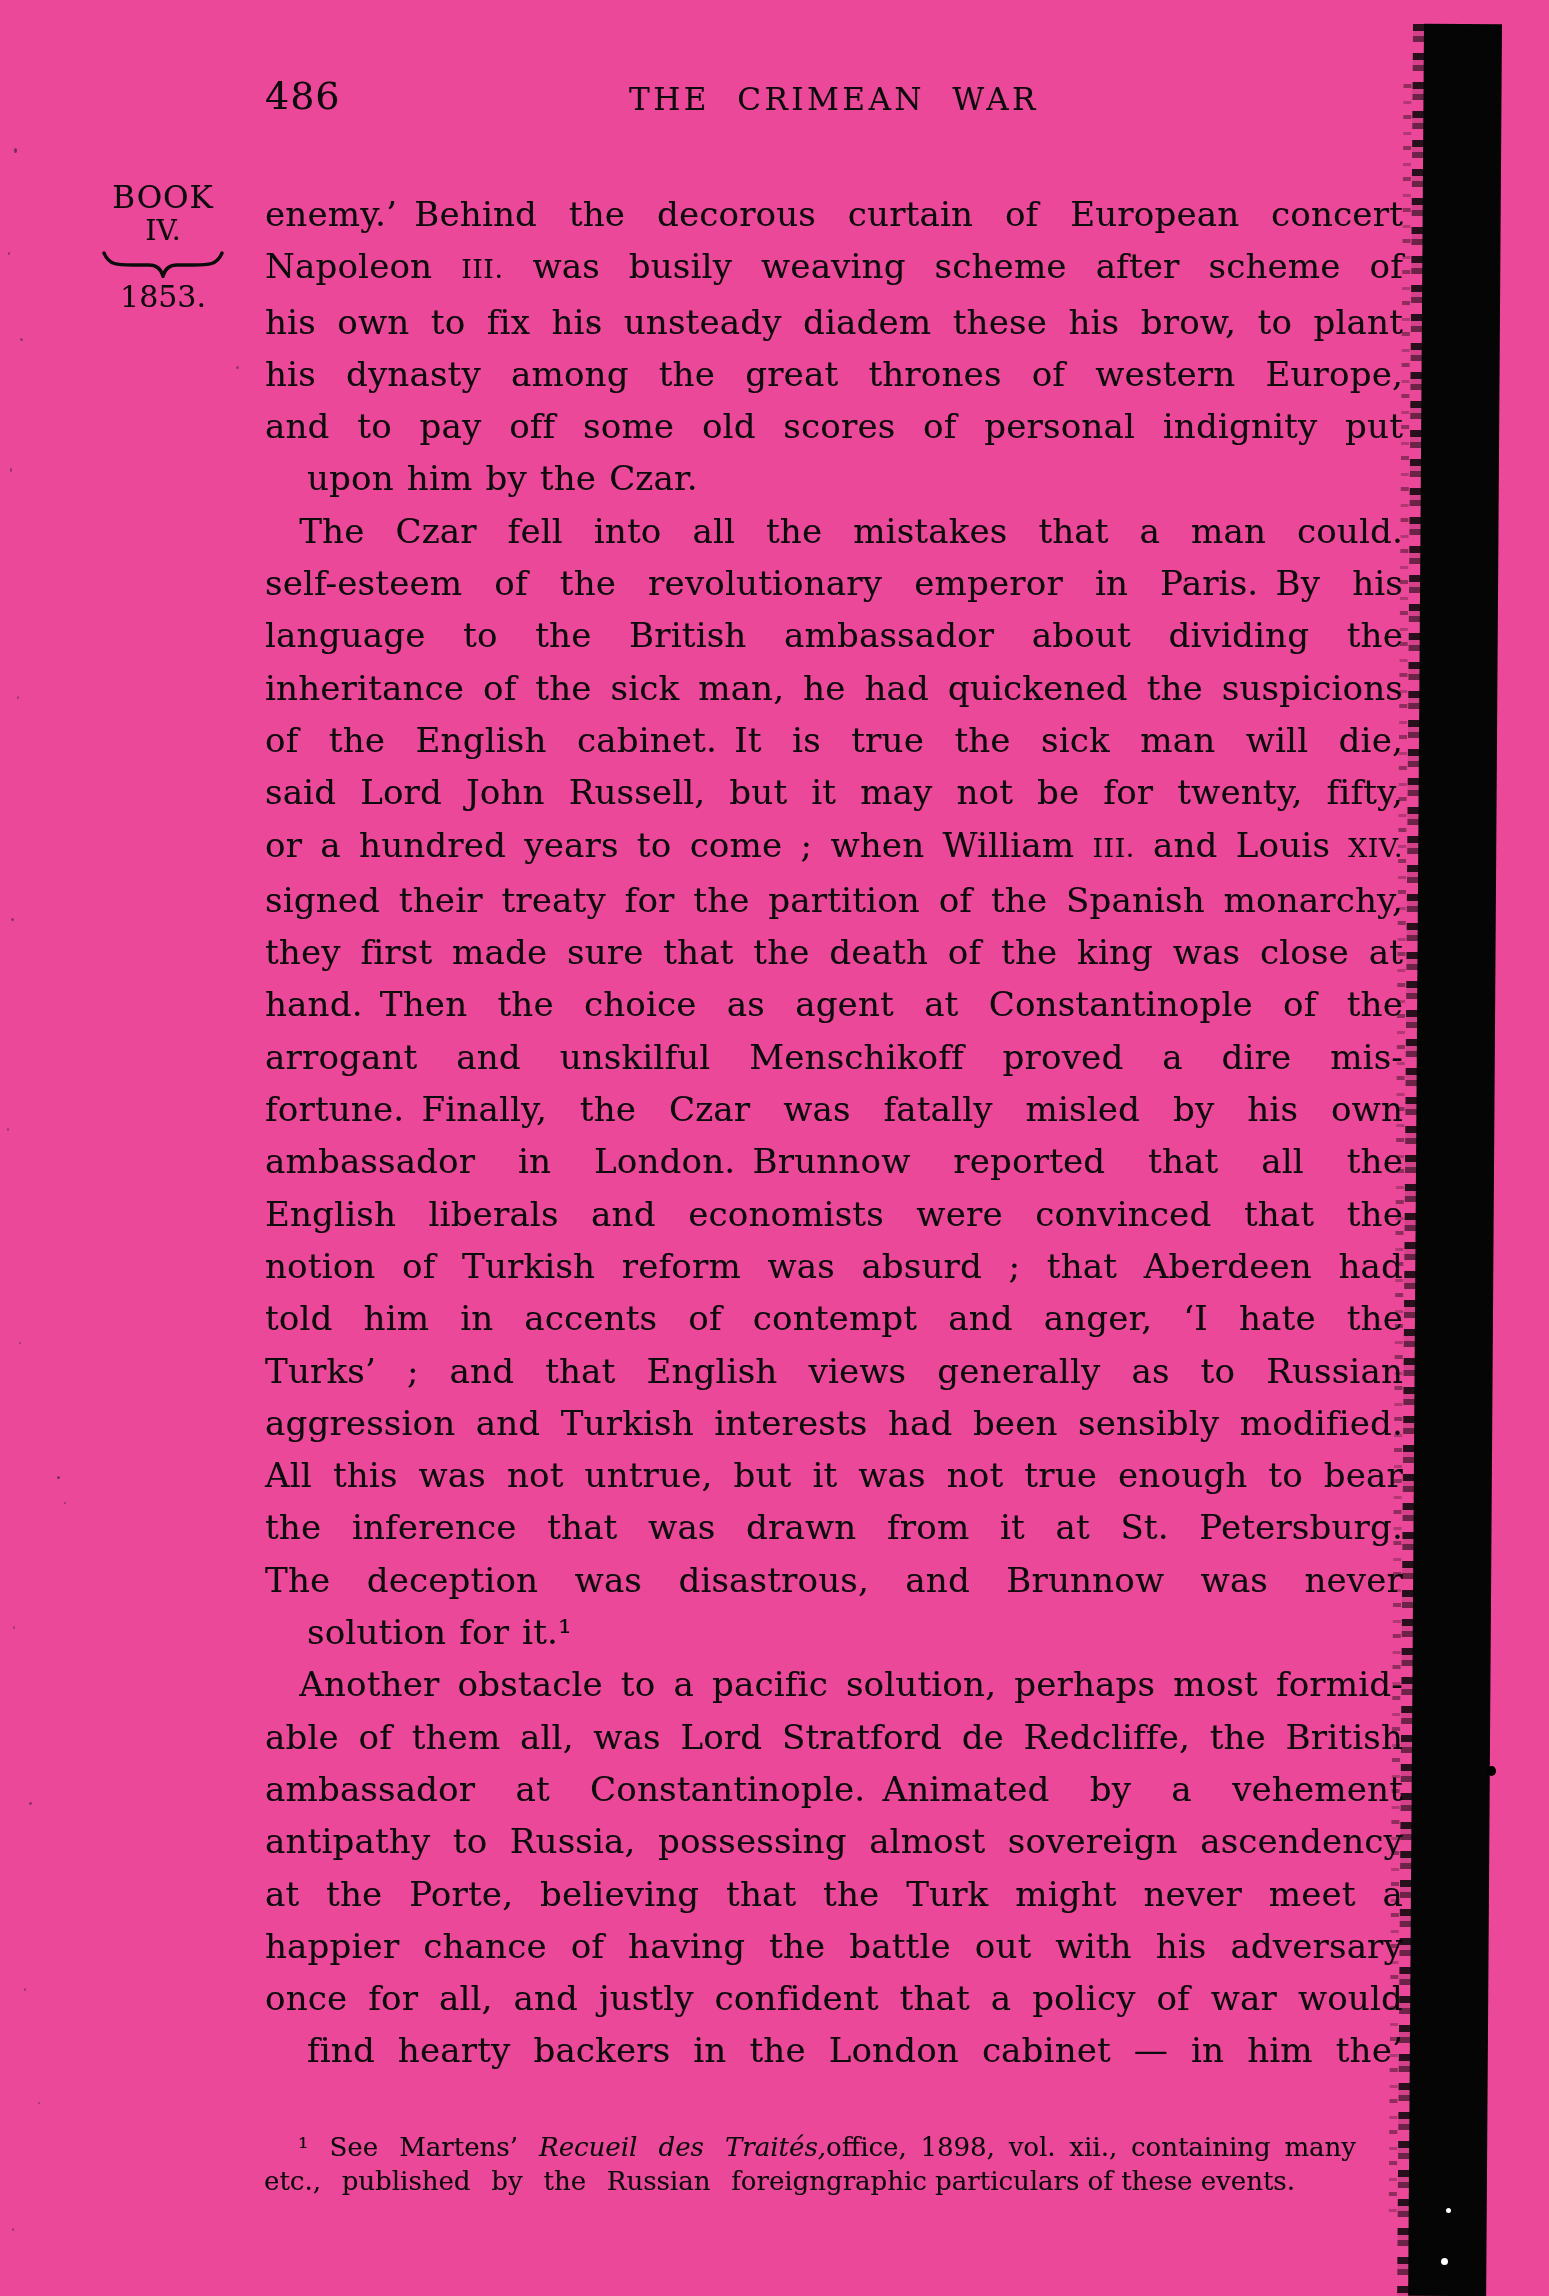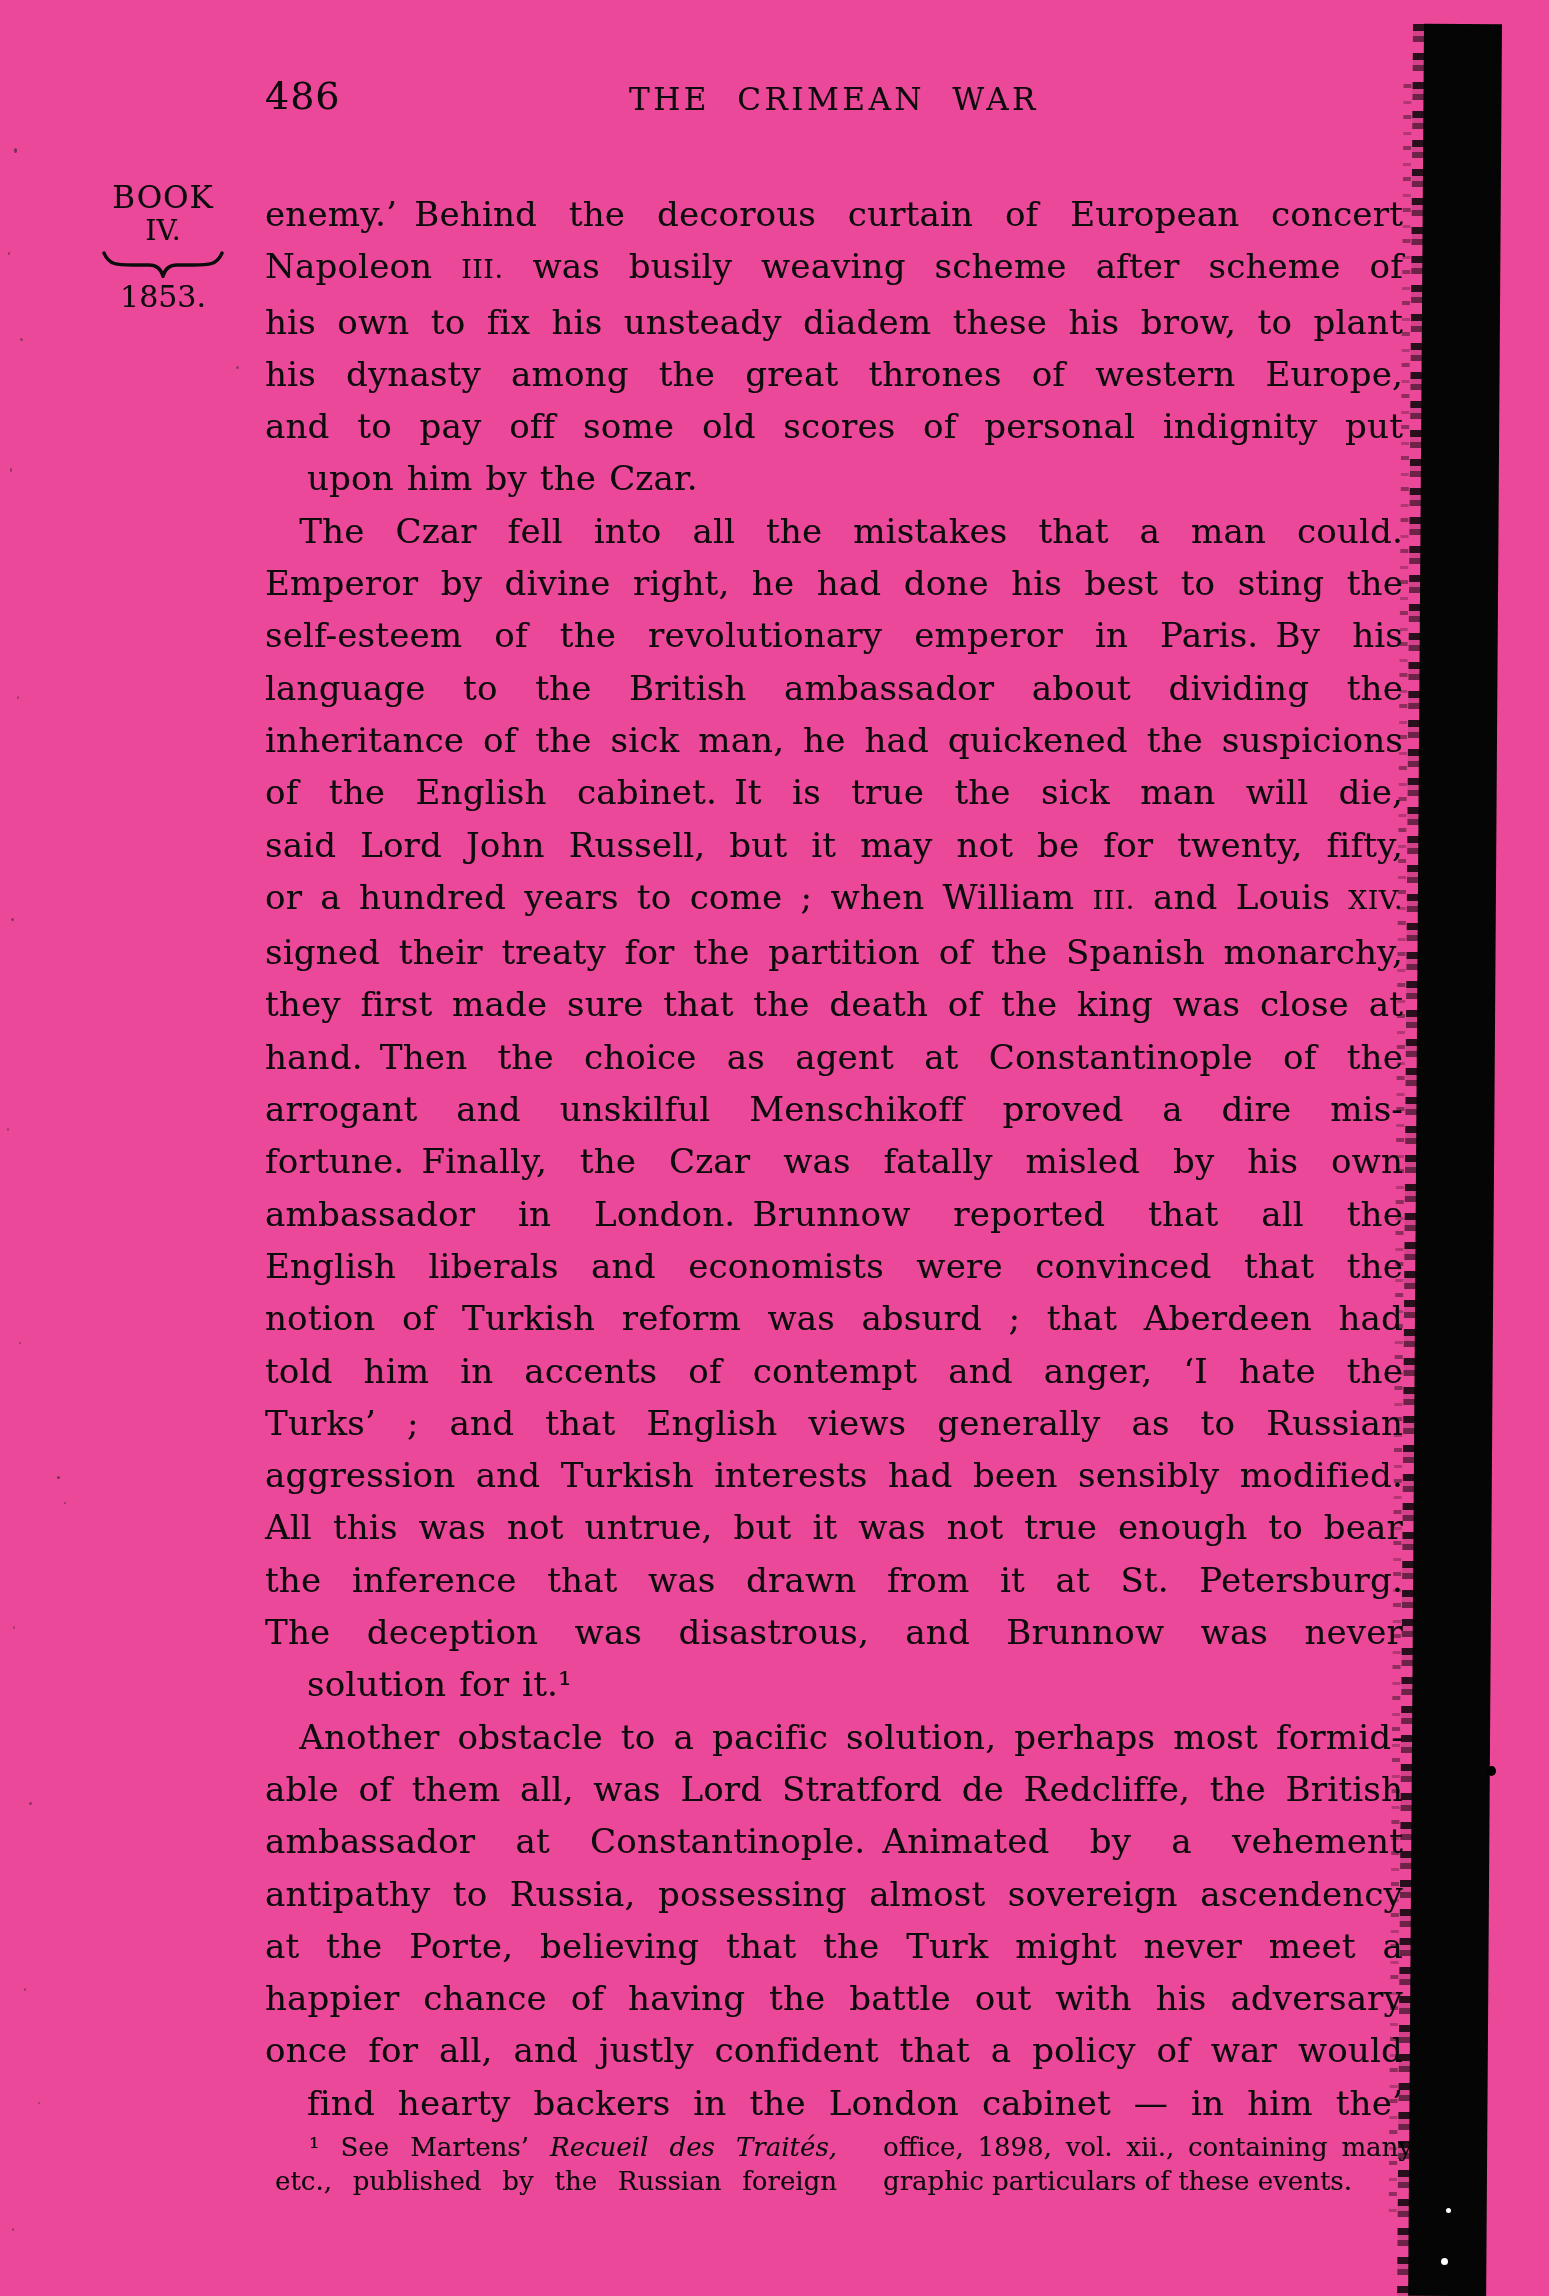--- a/index.html
+++ b/index.html
@@ -22,21 +22,21 @@
   .margin-note .brace{display:block;margin:2px auto 0 auto;}
   .margin-note .year{font-size:30px;line-height:34px;margin-top:2px;}
   
   .body{position:absolute;left:265px;top:188px;width:1138px;font-size:34px;letter-spacing:0.2px;word-spacing:2px;}
   .line{line-height:52.3px;text-align:justify;text-align-last:justify;white-space:normal;}
   .para .line:last-child{text-align-last:left;margin-left:42px;}
   .body .para:nth-child(3) .line:last-child{text-align-last:justify;}
   .sc{font-size:0.78em;letter-spacing:0.6px;}
   .it{font-style:italic;}
   
-  .footnote{position:absolute;left:275px;top:2130px;width:1138px;display:flex;gap:46px;font-size:26px;}
+  .footnote{position:absolute;left:264px;top:2130px;width:1138px;display:flex;font-size:26px;}
   .fn-col{width:562px;}
   .fn-col.fn-right{width:530px;}
   .fn-col .line{line-height:34px;}
   .fn-left .line:first-child{text-indent:34px;}
   .fn-right .line:last-child{text-align-last:left;}
   
   .scan-band{
     position:absolute;left:1424px;top:24px;width:78px;height:2272px;background:#050505;
     transform:rotate(0.4deg);transform-origin:top center;
   }
@@ -79,21 +79,20 @@
     <div class="para">
         <div class="line">enemy.’ Behind the decorous curtain of European concert</div>
         <div class="line"><span>Napoleon </span><span class="sc">III.</span><span> was busily weaving scheme after scheme of</span></div>
         <div class="line">his own to fix his unsteady diadem these his brow, to plant</div>
         <div class="line">his dynasty among the great thrones of western Europe,</div>
         <div class="line">and to pay off some old scores of personal indignity put</div>
         <div class="line">upon him by the Czar.</div>
       </div>
     <div class="para">
         <div class="line"> The Czar fell into all the mistakes that a man could.</div>
-        <div class="line">Emperor by divine right, he had done his best to sting the</div>
         <div class="line">self-esteem of the revolutionary emperor in Paris. By his</div>
         <div class="line">language to the British ambassador about dividing the</div>
         <div class="line">inheritance of the sick man, he had quickened the suspicions</div>
         <div class="line">of the English cabinet. It is true the sick man will die,</div>
         <div class="line">said Lord John Russell, but it may not be for twenty, fifty,</div>
         <div class="line"><span>or a hundred years to come ; when William </span><span class="sc">III.</span><span> and Louis </span><span class="sc">XIV.</span></div>
         <div class="line">signed their treaty for the partition of the Spanish monarchy,</div>
         <div class="line">they first made sure that the death of the king was close at</div>
         <div class="line">hand. Then the choice as agent at Constantinople of the</div>
         <div class="line">arrogant and unskilful Menschikoff proved a dire mis-</div>

